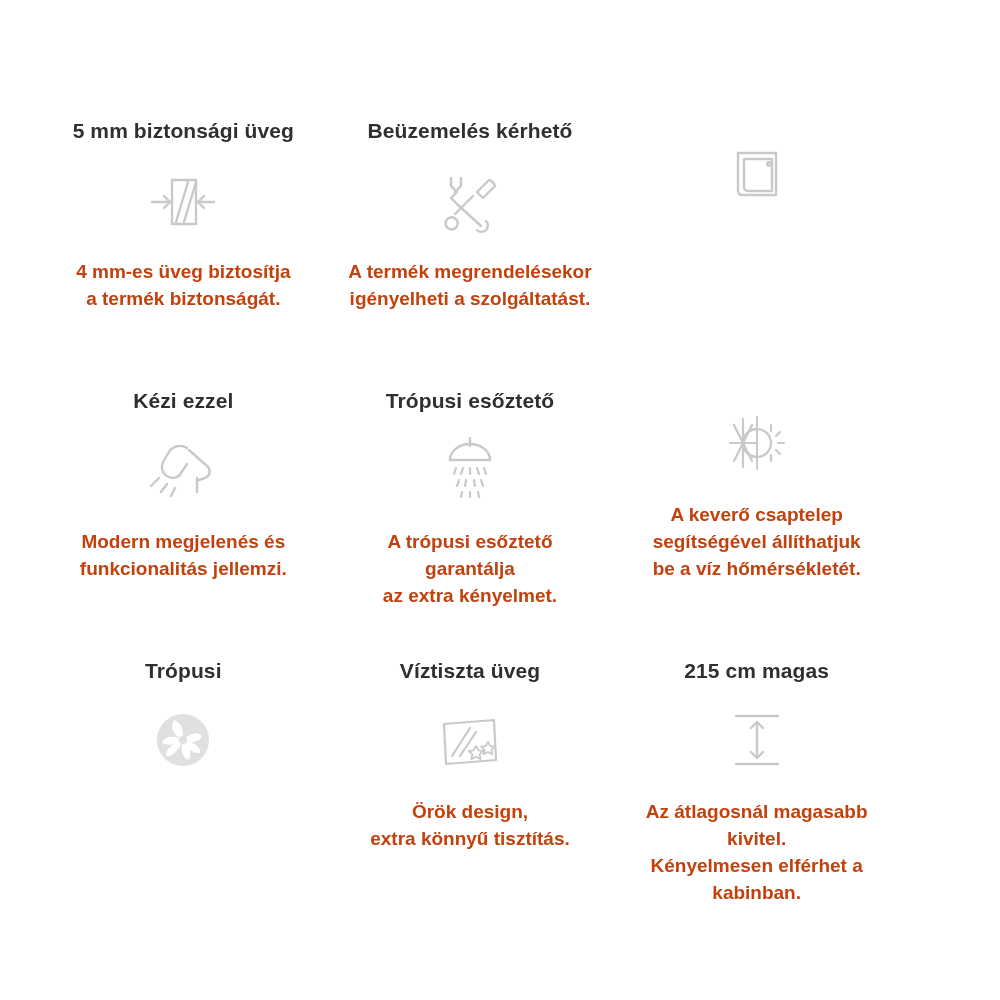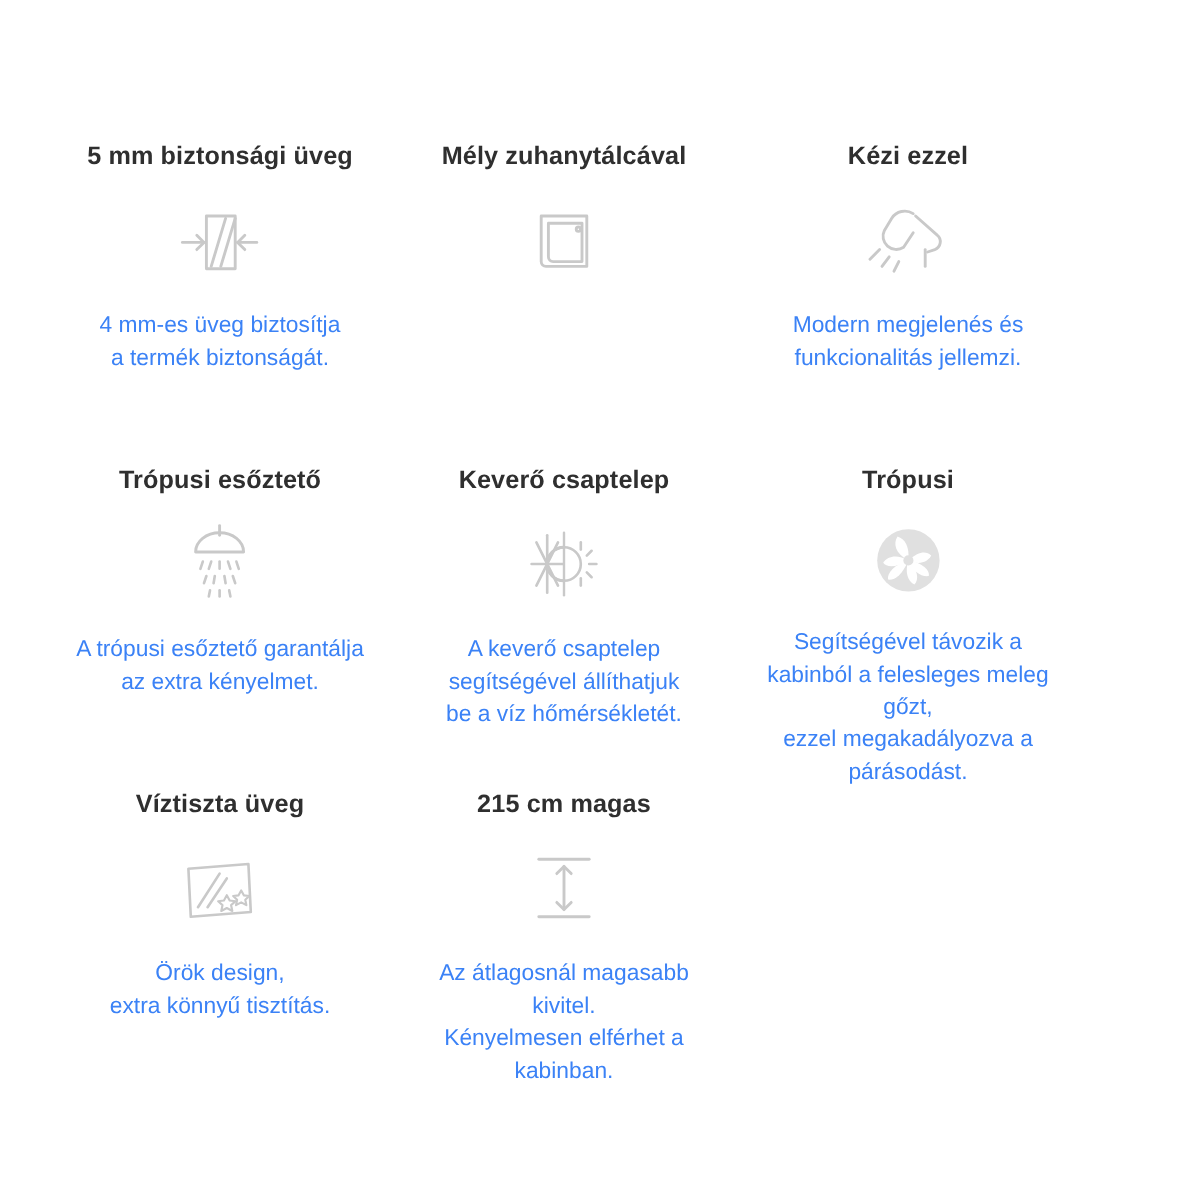--- a/index.html
+++ b/index.html
@@ -53,24 +53,25 @@
     justify-content: center;
     margin-top: 10px;
     margin-bottom: 10px;
   }
   .cell-icon svg {
     display: block;
   }
   .cell-desc {
     font-size: 19px;
     line-height: 1.42;
-    color: #3b82f6;
+    color: #c2410c;
     margin: 0;
     max-width: 330px;
     white-space: pre-line;
+    font-weight: bold;
   }
   
   .row1 .cell-icon { margin-top: 14px; margin-bottom: 14px; }
   .row2 .cell-icon { margin-top: 12px; margin-bottom: 16px; }
   .row3 .cell-icon { margin-top: 12px; margin-bottom: 16px; }
 </style>
 </head>
 <body>
 
 <div class="sheet">
@@ -86,24 +87,38 @@
           <path d="M12 38 L30 38"></path>
           <path d="M24 32 L30 38 L24 44"></path>
           <path d="M74 38 L58 38"></path>
           <path d="M64 32 L58 38 L64 44"></path>
         </svg>
       </div>
       <div class="cell-desc">4 mm-es üveg biztosítja
 a termék biztonságát.</div>
     </div>
 
-
     <div class="cell row1">
-      <div class="cell-title">Mély
-zuhanytálcával</div>
+      <div class="cell-title">Beüzemelés
+kérhető</div>
+      <div class="cell-icon">
+        <svg width="86" height="76" viewBox="0 0 86 76" fill="none" stroke="#c9c9c9" stroke-width="2.4" stroke-linecap="round" stroke-linejoin="round">
+          <path d="M24 14 L24 22 L30 28 L24 34 L30 40 L54 62"></path>
+          <path d="M34 14 L34 22 L28 28"></path>
+          <path d="M50 66 a6 6 0 0 0 9 -9"></path>
+          <path d="M62 16 L50 28 L56 34 L68 22 a9 9 0 0 0 -6 -6 Z"></path>
+          <path d="M46 32 L28 50"></path>
+          <path d="M22 54 a6 6 0 1 0 8 8 a6 6 0 0 0 -8 -8"></path>
+        </svg>
+      </div>
+      <div class="cell-desc">A termék megrendelésekor
+igényelheti a szolgáltatást.</div>
+    </div>
+
+    <div class="cell row1">
       <div class="cell-icon">
         <svg width="86" height="76" viewBox="0 0 86 76" fill="none" stroke="#c9c9c9" stroke-width="2.4" stroke-linecap="round" stroke-linejoin="round">
           <path d="M24 16 L62 16 L62 58 L28 58 a4 4 0 0 1 -4 -4 Z"></path>
           <path d="M30 22 L58 22 L58 54 L34 54 a4 4 0 0 1 -4 -4 Z"></path>
           <circle cx="55" cy="27" r="1.8"></circle>
         </svg>
       </div>
     </div>
 
     <div class="cell row2">
@@ -142,21 +157,20 @@
               <path d="M43 62 L43 67"></path>
               <path d="M51 62 L52 67"></path>
           </g>
         </svg>
       </div>
       <div class="cell-desc">A trópusi esőztető garantálja
 az extra kényelmet.</div>
     </div>
 
     <div class="cell row2">
-      <div class="cell-title">Keverő csaptelep</div>
       <div class="cell-icon">
         <svg width="86" height="76" viewBox="0 0 86 76" fill="none" stroke="#c9c9c9" stroke-width="2.4" stroke-linecap="round" stroke-linejoin="round">
           <path d="M43 12 L43 64" stroke-width="2"></path>
           <path d="M43 38 m-14 0 a14 14 0 0 1 14 -14 L43 52 a14 14 0 0 1 -14 -14" fill="#c9c9c9" stroke="none" opacity="0"></path>
           <path d="M43 24 a14 14 0 0 0 0 28"></path>
           <g stroke-width="2.2">
             <path d="M29 14 L29 62"></path>
             <path d="M20 20 L38 56"></path>
             <path d="M20 56 L38 20"></path>
             <path d="M16 38 L42 38"></path>
@@ -185,23 +199,20 @@
             <path d="M43 38 C44 26 40 20 34 18 C30 24 32 32 43 38 Z"></path>
             <path d="M43 38 C52 30 58 30 62 34 C59 40 51 42 43 38 Z"></path>
             <path d="M43 38 C51 46 52 54 48 58 C42 55 40 47 43 38 Z"></path>
             <path d="M43 38 C33 44 25 44 22 40 C26 34 34 33 43 38 Z"></path>
             <path d="M43 38 C38 50 31 55 26 54 C25 48 32 41 43 38 Z"></path>
             <path d="M43 38 C55 40 61 46 60 51 C54 52 46 47 43 38 Z"></path>
           </g>
           <circle cx="43" cy="38" r="4.2" fill="#e0e0e0"></circle>
         </svg>
       </div>
-      <div class="cell-desc">Segítségével távozik a
-kabinból a felesleges meleg gőzt,
-ezzel megakadályozva a párásodást.</div>
     </div>
 
     <div class="cell row3">
       <div class="cell-title">Víztiszta üveg</div>
       <div class="cell-icon">
         <svg width="92" height="76" viewBox="0 0 92 76" fill="none" stroke="#c9c9c9" stroke-width="2.2" stroke-linecap="round" stroke-linejoin="round">
           <path d="M20 22 L70 18 L72 58 L22 62 Z"></path>
           <path d="M28 54 L46 26"></path>
           <path d="M36 54 L52 30"></path>
           <path d="M52 44 l2.4 4.4 l4.8 0.6 l-3.6 3.3 l1 4.8 l-4.6 -2.4 l-4.6 2.4 l1 -4.8 l-3.6 -3.3 l4.8 -0.6 Z" stroke-width="1.8"></path>

